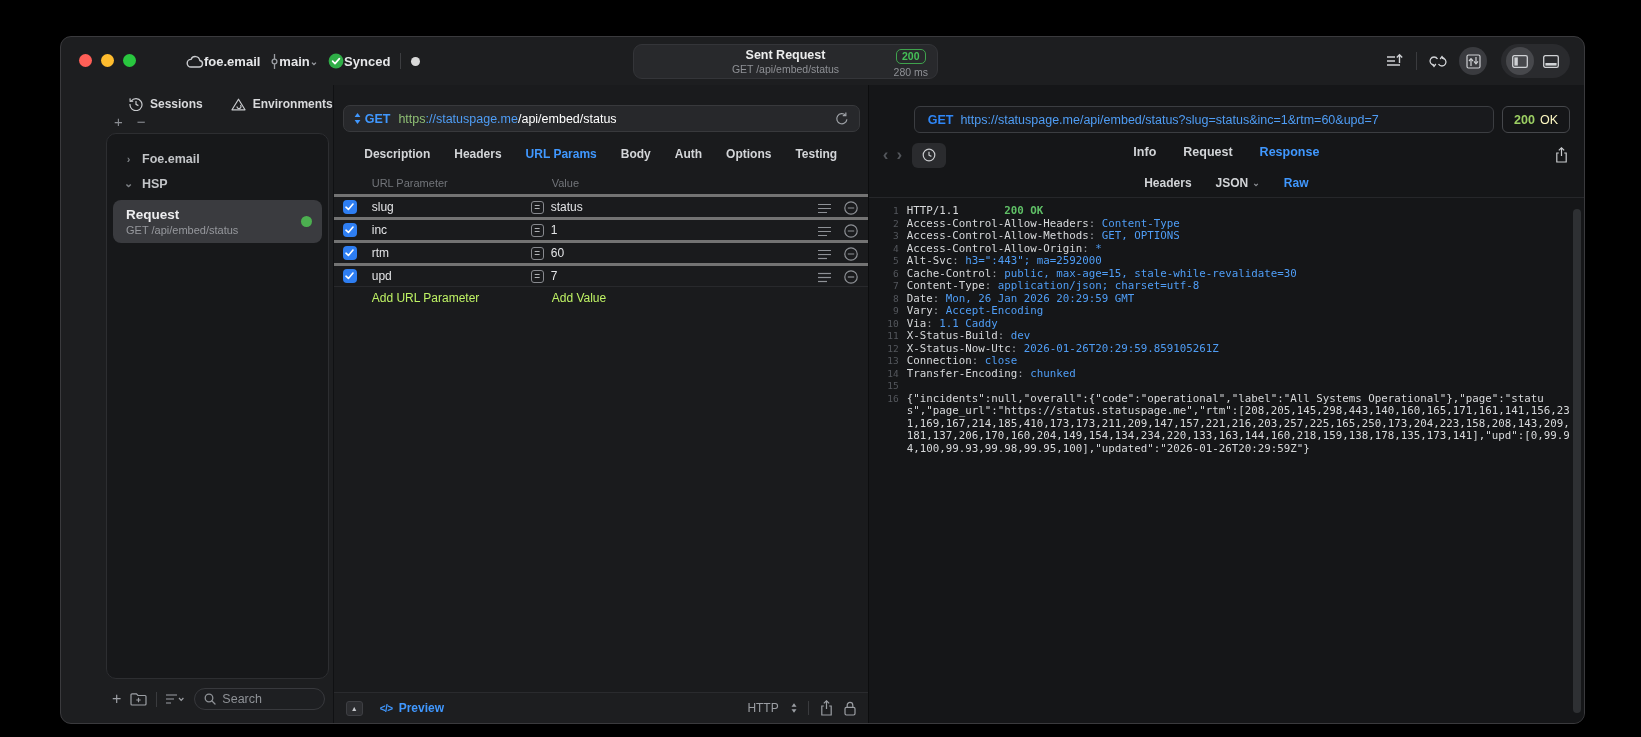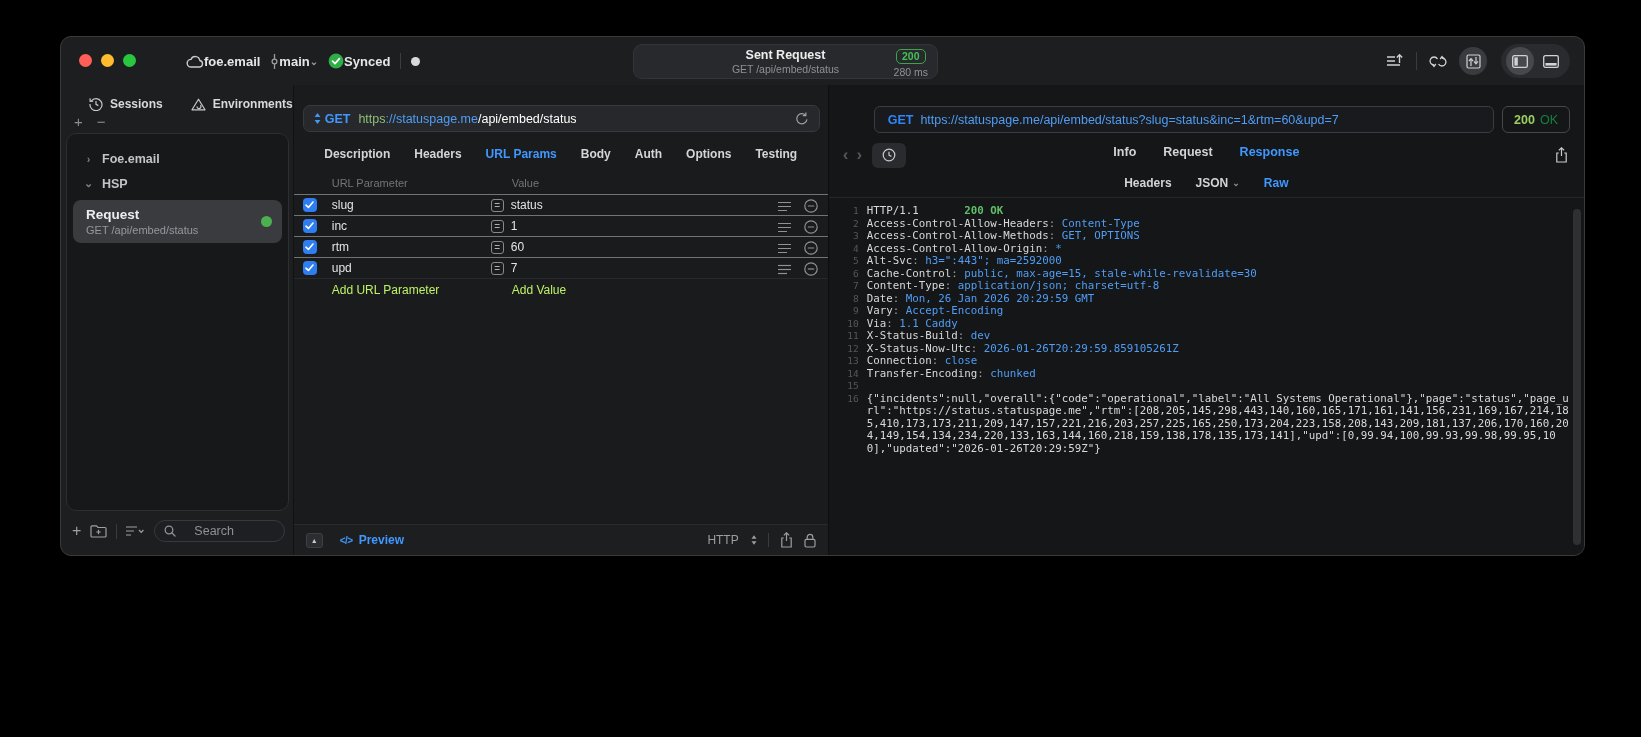--- a/index.html
+++ b/index.html
@@ -1,21 +1,21 @@
 <!DOCTYPE html>
 <html><head>
 <meta charset="utf-8">
 <style>
   html,body{margin:0;padding:0;background:#000;}
   body{width:1641px;height:737px;position:relative;overflow:hidden;
        font-family:"Liberation Sans",sans-serif;-webkit-font-smoothing:antialiased;}
   svg{display:block}
 
   
-  .window{position:absolute;left:60px;top:36px;width:1525px;height:520px;
+  .window{position:absolute;left:60px;top:36px;width:1525px;height:688px;
     background:#1d1e20;border:1px solid #3a3a3d;border-radius:11px;
     box-shadow:0 10px 50px rgba(0,0,0,.7);display:flex;flex-direction:column;
     overflow:hidden;box-sizing:border-box;}
 
   
   .titlebar{flex:0 0 48px;position:relative;}
   .traffic{position:absolute;left:18px;top:17px;display:flex;gap:9px;}
   .tl{width:13px;height:13px;border-radius:50%;}
   .tl.red{background:#ff5f57}.tl.yellow{background:#febc2e}.tl.green{background:#29c73f}
   .tb-left{position:absolute;left:125px;top:0;height:48px;display:flex;align-items:center;
@@ -36,57 +36,57 @@
   .tb-right{position:absolute;right:14px;top:0;height:48px;display:flex;align-items:center;gap:11px;color:#d0d2d5;}
   .circle-btn{width:28px;height:28px;border-radius:50%;background:#3a3b3f;display:flex;align-items:center;justify-content:center;}
   .seg{height:34px;border-radius:17px;background:#2a2b2e;display:flex;align-items:center;padding:0 5px;gap:3px;margin-left:3px;}
   .seg .circle-btn{background:#47484c;}
   .tb-vr{width:1px;height:18px;background:#3a3b3e;}
 
   
   .content{flex:1;display:flex;min-height:0;}
 
   
-  .sidebar{flex:0 0 221px;display:flex;flex-direction:column;min-height:0;}
+  .sidebar{flex:0 0 221px;display:flex;flex-direction:column;min-height:0;margin-left:40px;}
   .sb-tabs{display:flex;align-items:center;gap:28px;padding:12px 0 0 28px;font-size:12px;color:#d8d9db;font-weight:600;}
   .sb-tab{display:flex;align-items:center;gap:7px;}
   .sb-tab .ico{color:#c7c9cc;}
   .sb-pm{display:flex;gap:14px;padding:4px 0 0 13px;color:#8b8e93;font-size:15px;line-height:14px;height:16px;}
   .sb-panel{flex:1;margin:2px 4px 4px 5px;border:1px solid #2d2e31;border-radius:10px;background:#17181a;
     padding-top:12px;min-height:0;}
   .titem{display:flex;align-items:center;gap:9px;height:25px;padding-left:17px;font-size:12.5px;color:#c2c4c7;font-weight:600;}
   .titem .chev{color:#7d8085;font-size:11px;width:9px;text-align:center;}
   .req{margin:4px 6px;background:#3a3b3f;border-radius:8px;padding:7px 10px 7px 13px;display:flex;align-items:center;}
   .req-title{font-size:13.5px;font-weight:700;color:#ededef;}
   .req-sub{font-size:11px;color:#96989d;margin-top:2px;}
   .gdot{width:11px;height:11px;border-radius:50%;background:#4caf50;margin-left:auto;}
   .sb-footer{flex:0 0 32px;display:flex;align-items:center;gap:9px;padding:0 8px 8px 11px;color:#9da0a5;}
   .sb-plus{font-size:16px;line-height:14px;}
   .sb-vr{width:1px;height:15px;background:#3a3b3e;}
   .search{flex:1;height:22px;border:1px solid #38393d;border-radius:12px;background:#1e1f22;
-    display:flex;align-items:center;gap:18px;padding:0 9px;color:#8e9196;font-size:12.5px;box-sizing:border-box;}
+    display:flex;align-items:center;gap:6px;padding:0 9px;color:#8e9196;font-size:12.5px;box-sizing:border-box;}
 
   
   .middle{flex:0 0 534px;background:#1a1b1d;border-left:1px solid #101113;border-right:1px solid #0c0d0e;
     display:flex;flex-direction:column;min-height:0;}
   .urlbar{margin:20px 8px 0 9px;height:27px;flex:0 0 27px;border-radius:7px;background:#27282b;border:1px solid #38393c;
     display:flex;align-items:center;padding:0 10px;box-sizing:border-box;font-size:12.5px;}
   .stepper{display:flex;color:#4098ff;margin-right:4px;}
   .method{color:#4098ff;font-weight:700;margin-right:8px;}
   .u-scheme{color:#8fbf75;}
   .u-host{color:#4f9df5;}
   .u-path{color:#ffffff;}
   .refresh{margin-left:auto;color:#9ea1a6;}
   .mid-tabs{margin-top:15px;display:flex;justify-content:center;gap:24px;font-size:12px;font-weight:600;color:#d3d5d8;}
   .mtab.active{color:#4098ff;}
   .ptable{margin-top:13px;position:relative;}
   .pt-head{height:20px;position:relative;font-size:11px;color:#72757a;}
   .pt-head .h-name{position:absolute;left:38px;top:3px;}
   .pt-head .h-value{position:absolute;left:218px;top:3px;}
-  .prow{height:20px;border-top:1px solid #737373;position:relative;font-size:12px;color:#e3e4e6;}
+  .prow{height:20px;border-top:3px solid #737373;position:relative;font-size:12px;color:#e3e4e6;}
   .prow:last-of-type{border-bottom:1px solid #28292c;}
   .pcheck{position:absolute;left:9px;top:3px;width:14px;height:14px;border-radius:4px;background:#2e7ef2;
     display:flex;align-items:center;justify-content:center;}
   .pname{position:absolute;left:38px;top:3px;}
   .pval{position:absolute;left:197px;top:3px;display:flex;align-items:center;gap:7px;}
   .eq{width:13px;height:13px;border:1px solid #87898e;border-radius:3px;color:#aeb0b4;font-size:10px;
     line-height:11px;text-align:center;box-sizing:border-box;}
   .pright{position:absolute;right:10px;top:4px;display:flex;gap:13px;color:#8e9196;align-items:center;}
   .pt-add{height:22px;position:relative;font-size:12px;color:#bef264;}
   .pt-add .a-name{position:absolute;left:38px;top:4px;}
@@ -105,21 +105,21 @@
   
   .right{flex:1;background:#151618;display:flex;flex-direction:column;position:relative;min-width:0;}
   .resp-top{display:flex;gap:8px;padding:21px 14px 0 45px;align-items:center;}
   .resp-url{flex:1;height:27px;border:1px solid #3b3d41;border-radius:6px;background:#191a1d;
     display:flex;align-items:center;padding:0 13px;font-size:12.5px;white-space:nowrap;overflow:hidden;box-sizing:border-box;}
   .resp-url .m{color:#2f86f6;font-weight:700;margin-right:7px;}
   .resp-url .u{color:#4f9df5;}
   .resp-status{height:27px;border:1px solid #45474b;border-radius:6px;display:flex;align-items:center;
     padding:0 11px;gap:5px;font-size:12.5px;box-sizing:border-box;}
   .resp-status .s2{color:#9ccf63;font-weight:700;}
-  .resp-status .st{color:#15803d;}
+  .resp-status .st{color:#fef9c3;}
   .resp-nav{flex:0 0 36px;display:flex;align-items:center;padding:8px 16px 0 10px;position:relative;box-sizing:border-box;}
   .navchev{color:#53565b;font-size:17px;font-weight:600;padding:0 4px;line-height:20px;}
   .clockbtn{width:34px;height:25px;background:#2a2b2e;border-radius:6px;display:flex;align-items:center;
     justify-content:center;color:#c9cbce;margin-left:6px;}
   .resp-tabs{position:absolute;left:50%;transform:translateX(-50%);display:flex;gap:27px;
     font-size:12.5px;font-weight:600;color:#d2d4d7;top:12px;}
   .rtab.active{color:#4098ff;}
   .sharebtn{margin-left:auto;color:#c9cbce;}
   .view-tabs{flex:0 0 28px;display:flex;justify-content:center;align-items:center;gap:24px;
     font-size:12px;font-weight:600;color:#d2d4d7;border-bottom:1px solid #26272a;}

